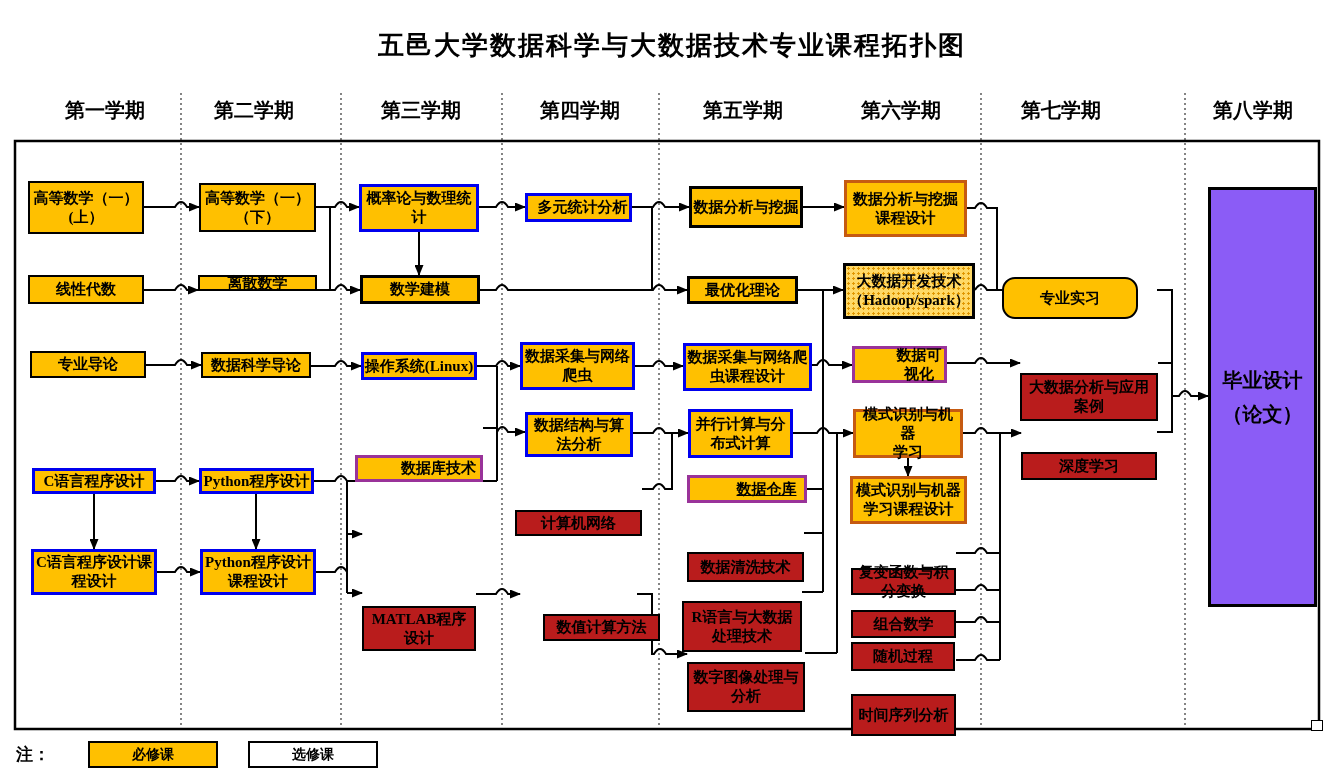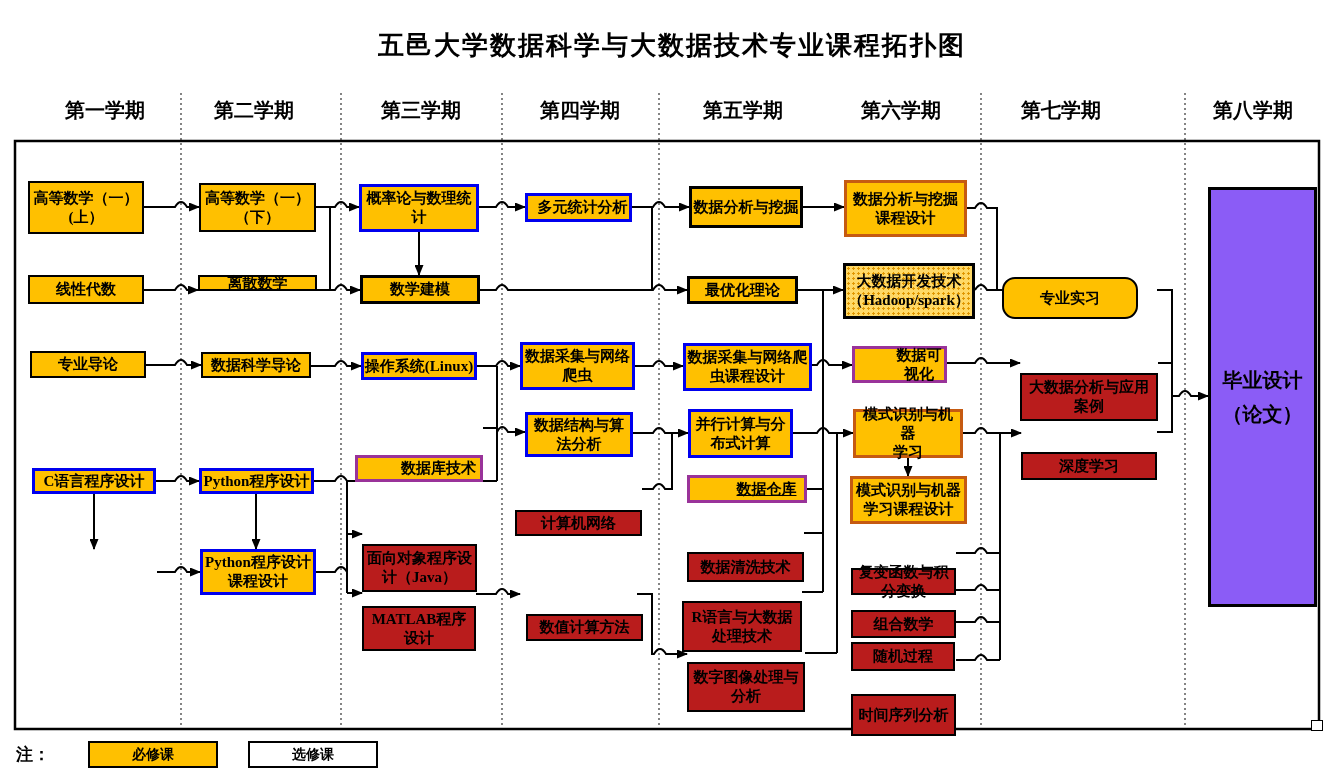--- a/index.html
+++ b/index.html
@@ -127,20 +127,24 @@
       </div>
       <div class="course t-required" style="left: 28px; top: 275px; width: 116px; height: 29px;">
         <span class="lbl">线性代数</span>
       </div>
       <div class="course t-required" style="left: 30px; top: 351px; width: 116px; height: 27px;">
         <span class="lbl">专业导论</span>
       </div>
       <div class="course t-blue" style="left: 32px; top: 468px; width: 124px; height: 26px;">
         <span class="lbl">C语言程序设计</span>
       </div>
+      <div class="course t-blue" style="left: 31px; top: 549px; width: 126px; height: 46px;">
+        <span class="lbl">C语言程序设计课
+程设计</span>
+      </div>
       <div class="course t-required" style="left: 199px; top: 183px; width: 117px; height: 49px;">
         <span class="lbl">高等数学（一）
 （下）</span>
       </div>
       <div class="course t-required" style="left: 198px; top: 275px; width: 119px; height: 16px;">
         <span class="lbl">离散数学</span>
       </div>
       <div class="course t-required" style="left: 201px; top: 352px; width: 110px; height: 26px;">
         <span class="lbl">数据科学导论</span>
       </div>
@@ -157,43 +161,39 @@
       </div>
       <div class="course t-required-thick" style="left: 360px; top: 275px; width: 120px; height: 29px;">
         <span class="lbl">数学建模</span>
       </div>
       <div class="course t-blue" style="left: 361px; top: 352px; width: 116px; height: 28px;">
         <span class="lbl">操作系统(Linux)</span>
       </div>
       <div class="course t-purple" style="left: 355px; top: 412px; width: 128px; height: 27px; margin-top: 43px;">
         <span class="lbl">数据库技术</span>
       </div>
-      <div class="course t-elective" style="left: 362px; top: 510px; width: 115px; height: 48px;">
-        <span class="lbl">面向对象程序设
-计（Java）</span>
-      </div>
       <div class="course t-elective" style="left: 362px; top: 572px; width: 114px; height: 45px;">
         <span class="lbl">MATLAB程序
 设计</span>
       </div>
       <div class="course t-blue" style="left: 525px; top: 193px; width: 107px; height: 29px; padding-left: 8px;">
         <span class="lbl">多元统计分析</span>
       </div>
       <div class="course t-blue" style="left: 525px; top: 412px; width: 108px; height: 45px;">
         <span class="lbl">数据结构与算
 法分析</span>
       </div>
       <div class="course t-blue" style="left: 520px; top: 342px; width: 115px; height: 48px;">
         <span class="lbl">数据采集与网络
 爬虫</span>
       </div>
       <div class="course t-elective" style="left: 515px; top: 476px; width: 127px; height: 26px;">
         <span class="lbl">计算机网络</span>
       </div>
-      <div class="course t-elective" style="left: 526px; top: 580px; width: 117px; height: 27px;">
+      <div class="course t-elective" style="left: 543px; top: 580px; width: 117px; height: 27px;">
         <span class="lbl">数值计算方法</span>
       </div>
       <div class="course t-required-thick" style="left: 689px; top: 186px; width: 114px; height: 42px;">
         <span class="lbl">数据分析与挖掘</span>
       </div>
       <div class="course t-required-thick" style="left: 687px; top: 276px; width: 111px; height: 28px;">
         <span class="lbl">最优化理论</span>
       </div>
       <div class="course t-blue" style="left: 683px; top: 343px; width: 129px; height: 48px;">
         <span class="lbl">数据采集与网络爬

